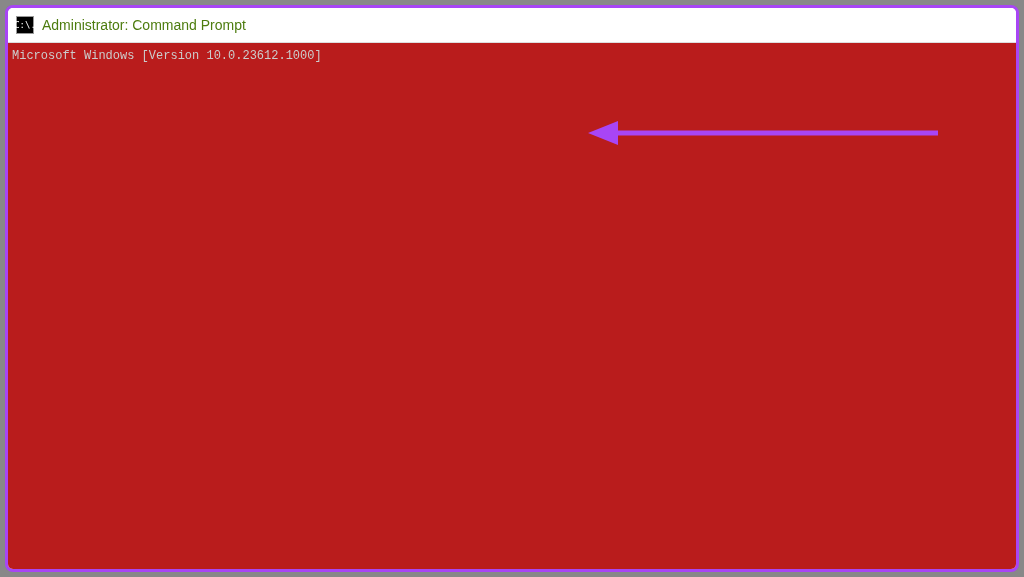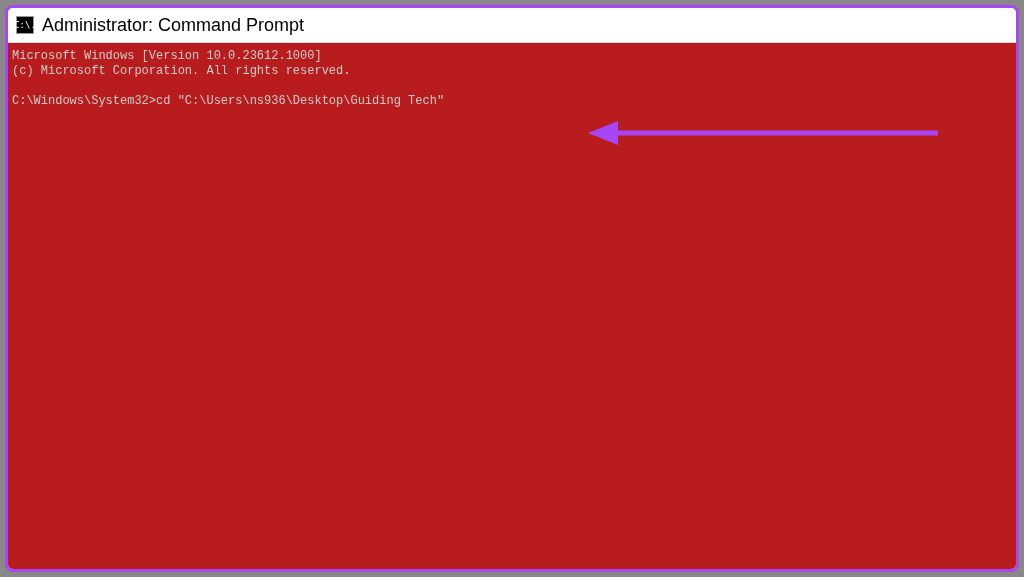--- a/index.html
+++ b/index.html
@@ -41,22 +41,22 @@
       color: #fff;
       font-size: 9px;
       display: flex;
       align-items: center;
       justify-content: center;
       font-family: Consolas, monospace;
       margin-right: 8px;
       border: 1px solid #999;
     }
     .title-text {
-      font-size: 18px;
-      color: #000000;
+      font-size: 14px;
+      color: #4d7c0f;
     }
     .terminal {
       flex: 1;
       background: #b91c1c;
       padding: 6px 4px;
       font-family: Consolas, "Courier New", monospace;
       font-size: 12px;
       line-height: 1.25;
       color: #cccccc;
       position: relative;
@@ -78,23 +78,21 @@
 </head>
 <body>
 
 <div class="window-frame">
   <div class="titlebar">
     <div class="title-icon">C:\.</div>
     <div class="title-text">Administrator: Command Prompt</div>
   </div>
   <div class="terminal">
     <div class="terminal-line">Microsoft Windows [Version 10.0.23612.1000]</div>
-    <div class="terminal-line">(c) Microsoft Corporation. All rights reserved.</div>
     <div class="blank-line"></div>
-    <div class="terminal-line"><span>C:\Windows\System32&gt;</span><span>cd "C:\Users\ns936\Desktop\Guiding Tech"</span></div>
     <div class="blank-line"></div>
 
     <svg class="annotation-arrow" width="360" height="40" viewBox="0 0 360 40">
       <line x1="350" y1="20" x2="25" y2="20" stroke="#a845f5" stroke-width="5"></line>
       <polygon points="0,20 30,8 30,32" fill="#a845f5"></polygon>
     </svg>
   </div>
 </div>
 
 </body></html>

